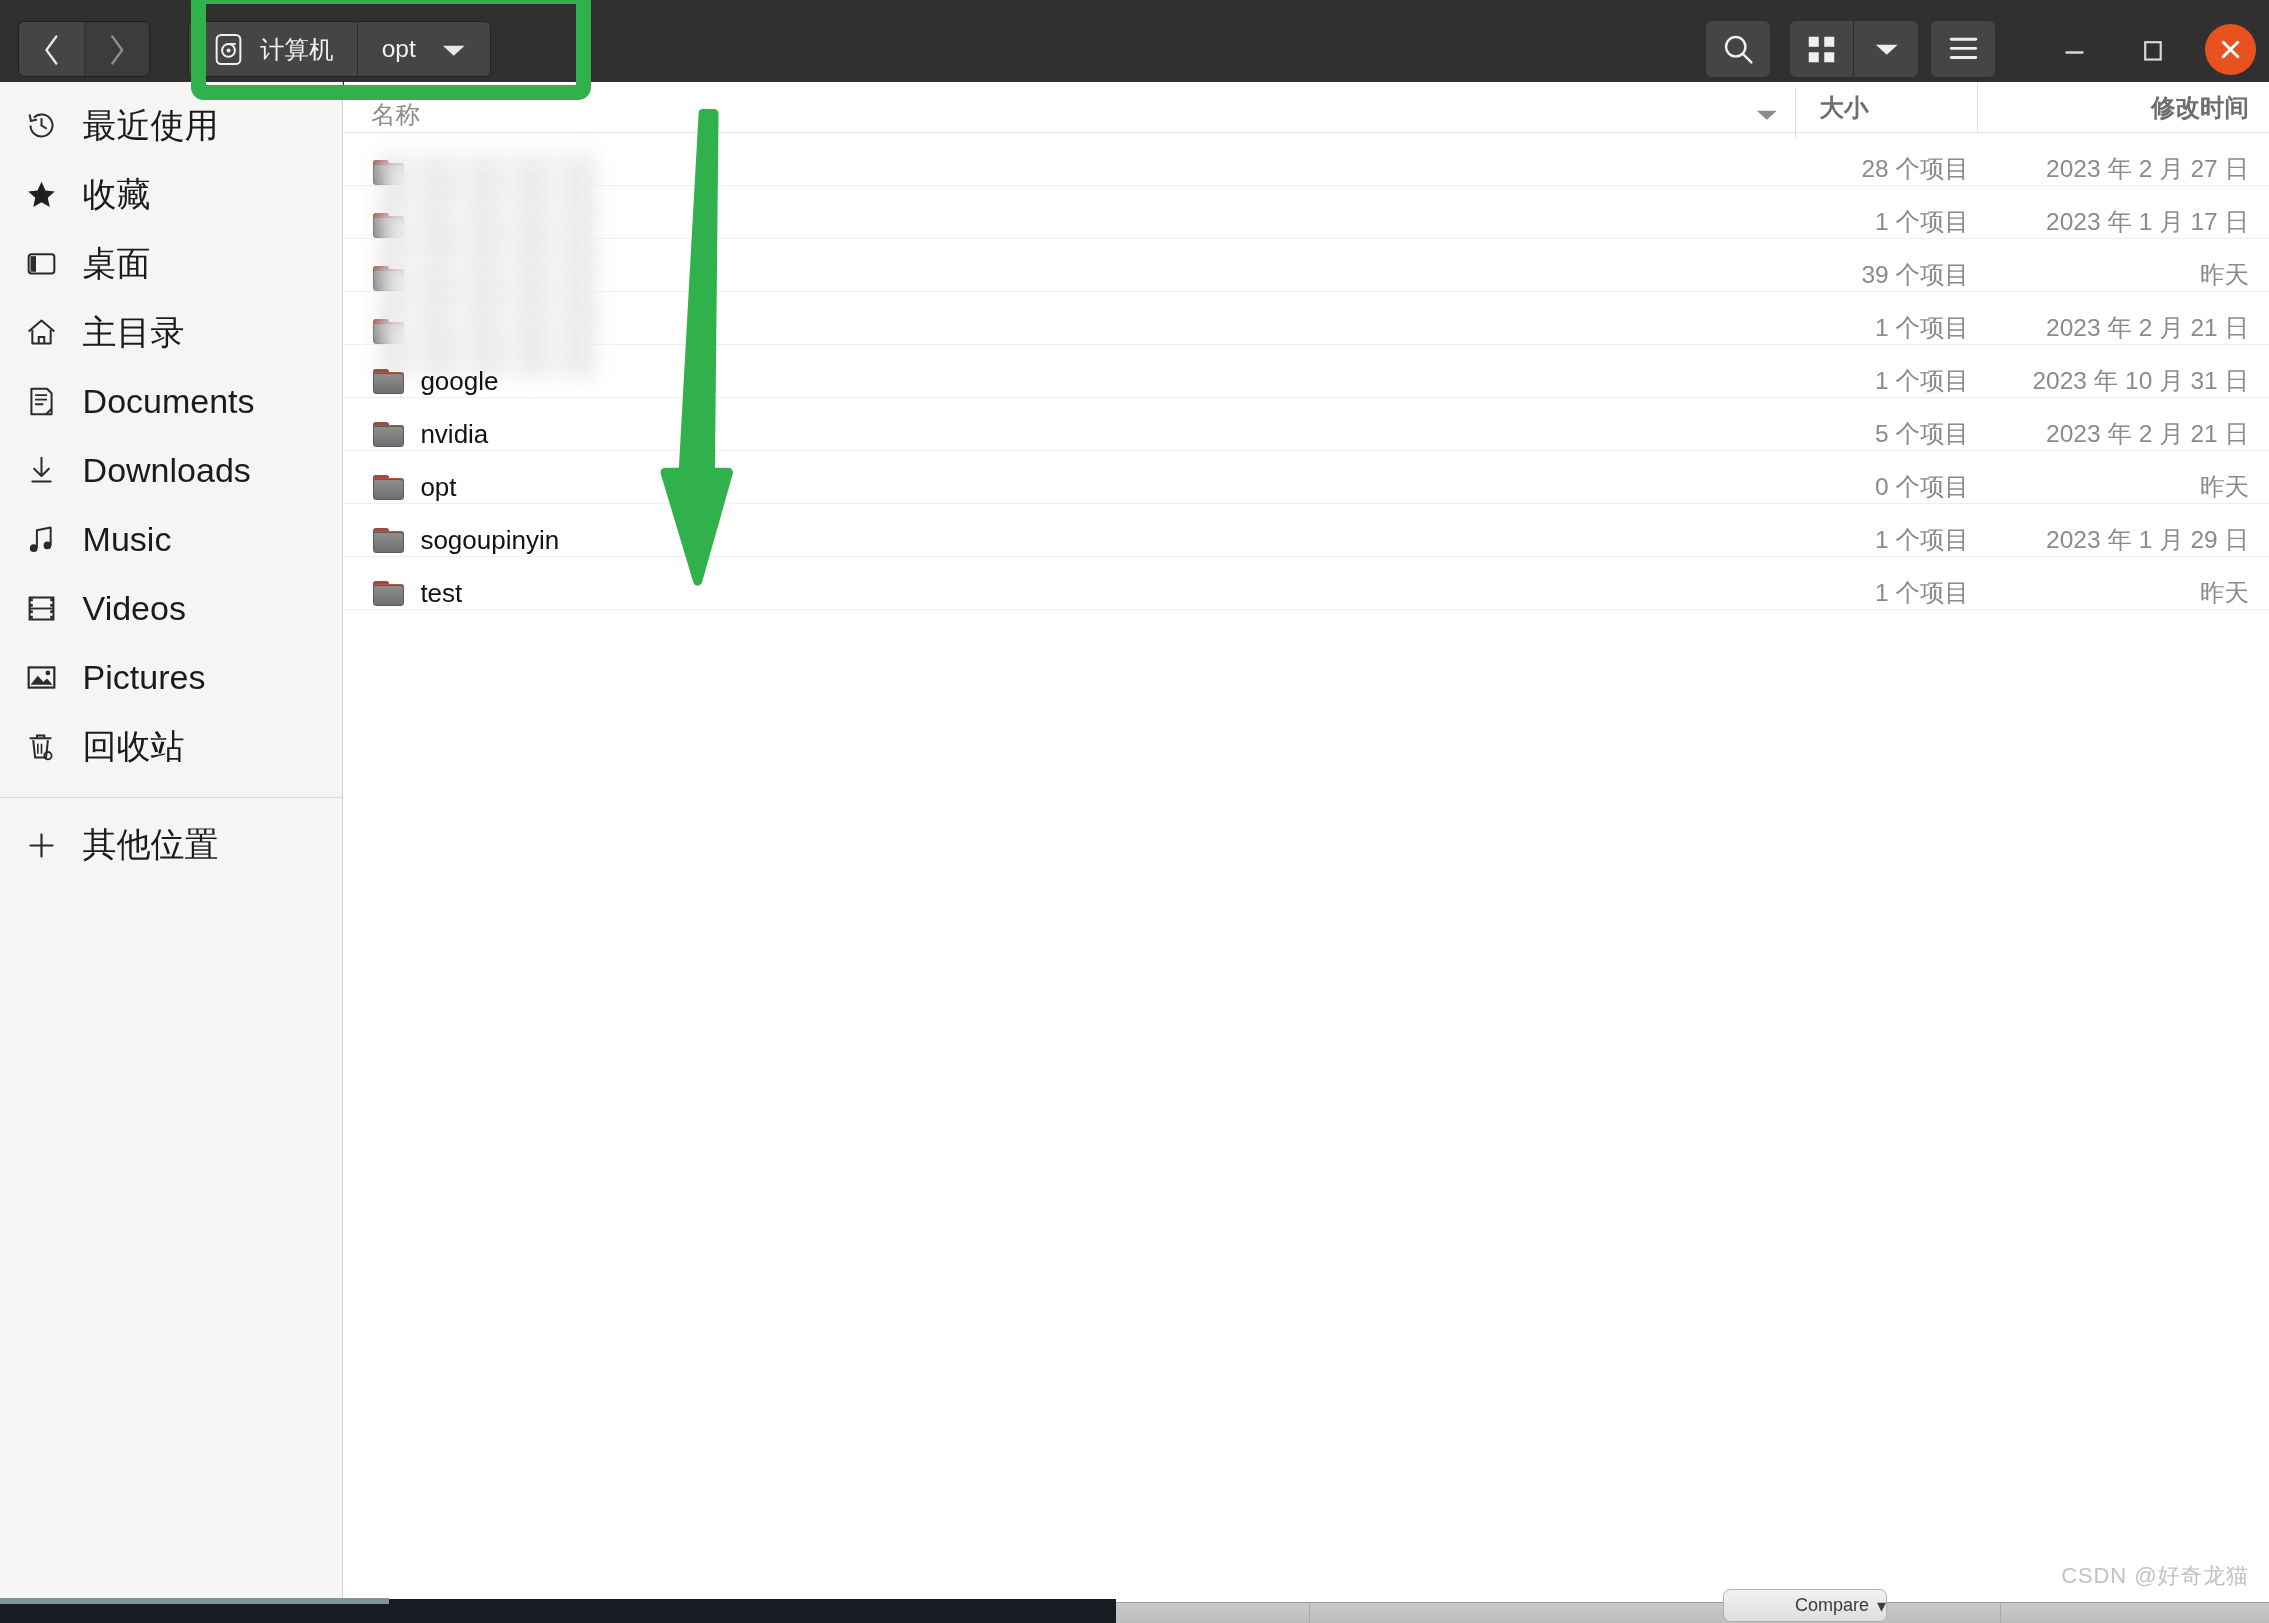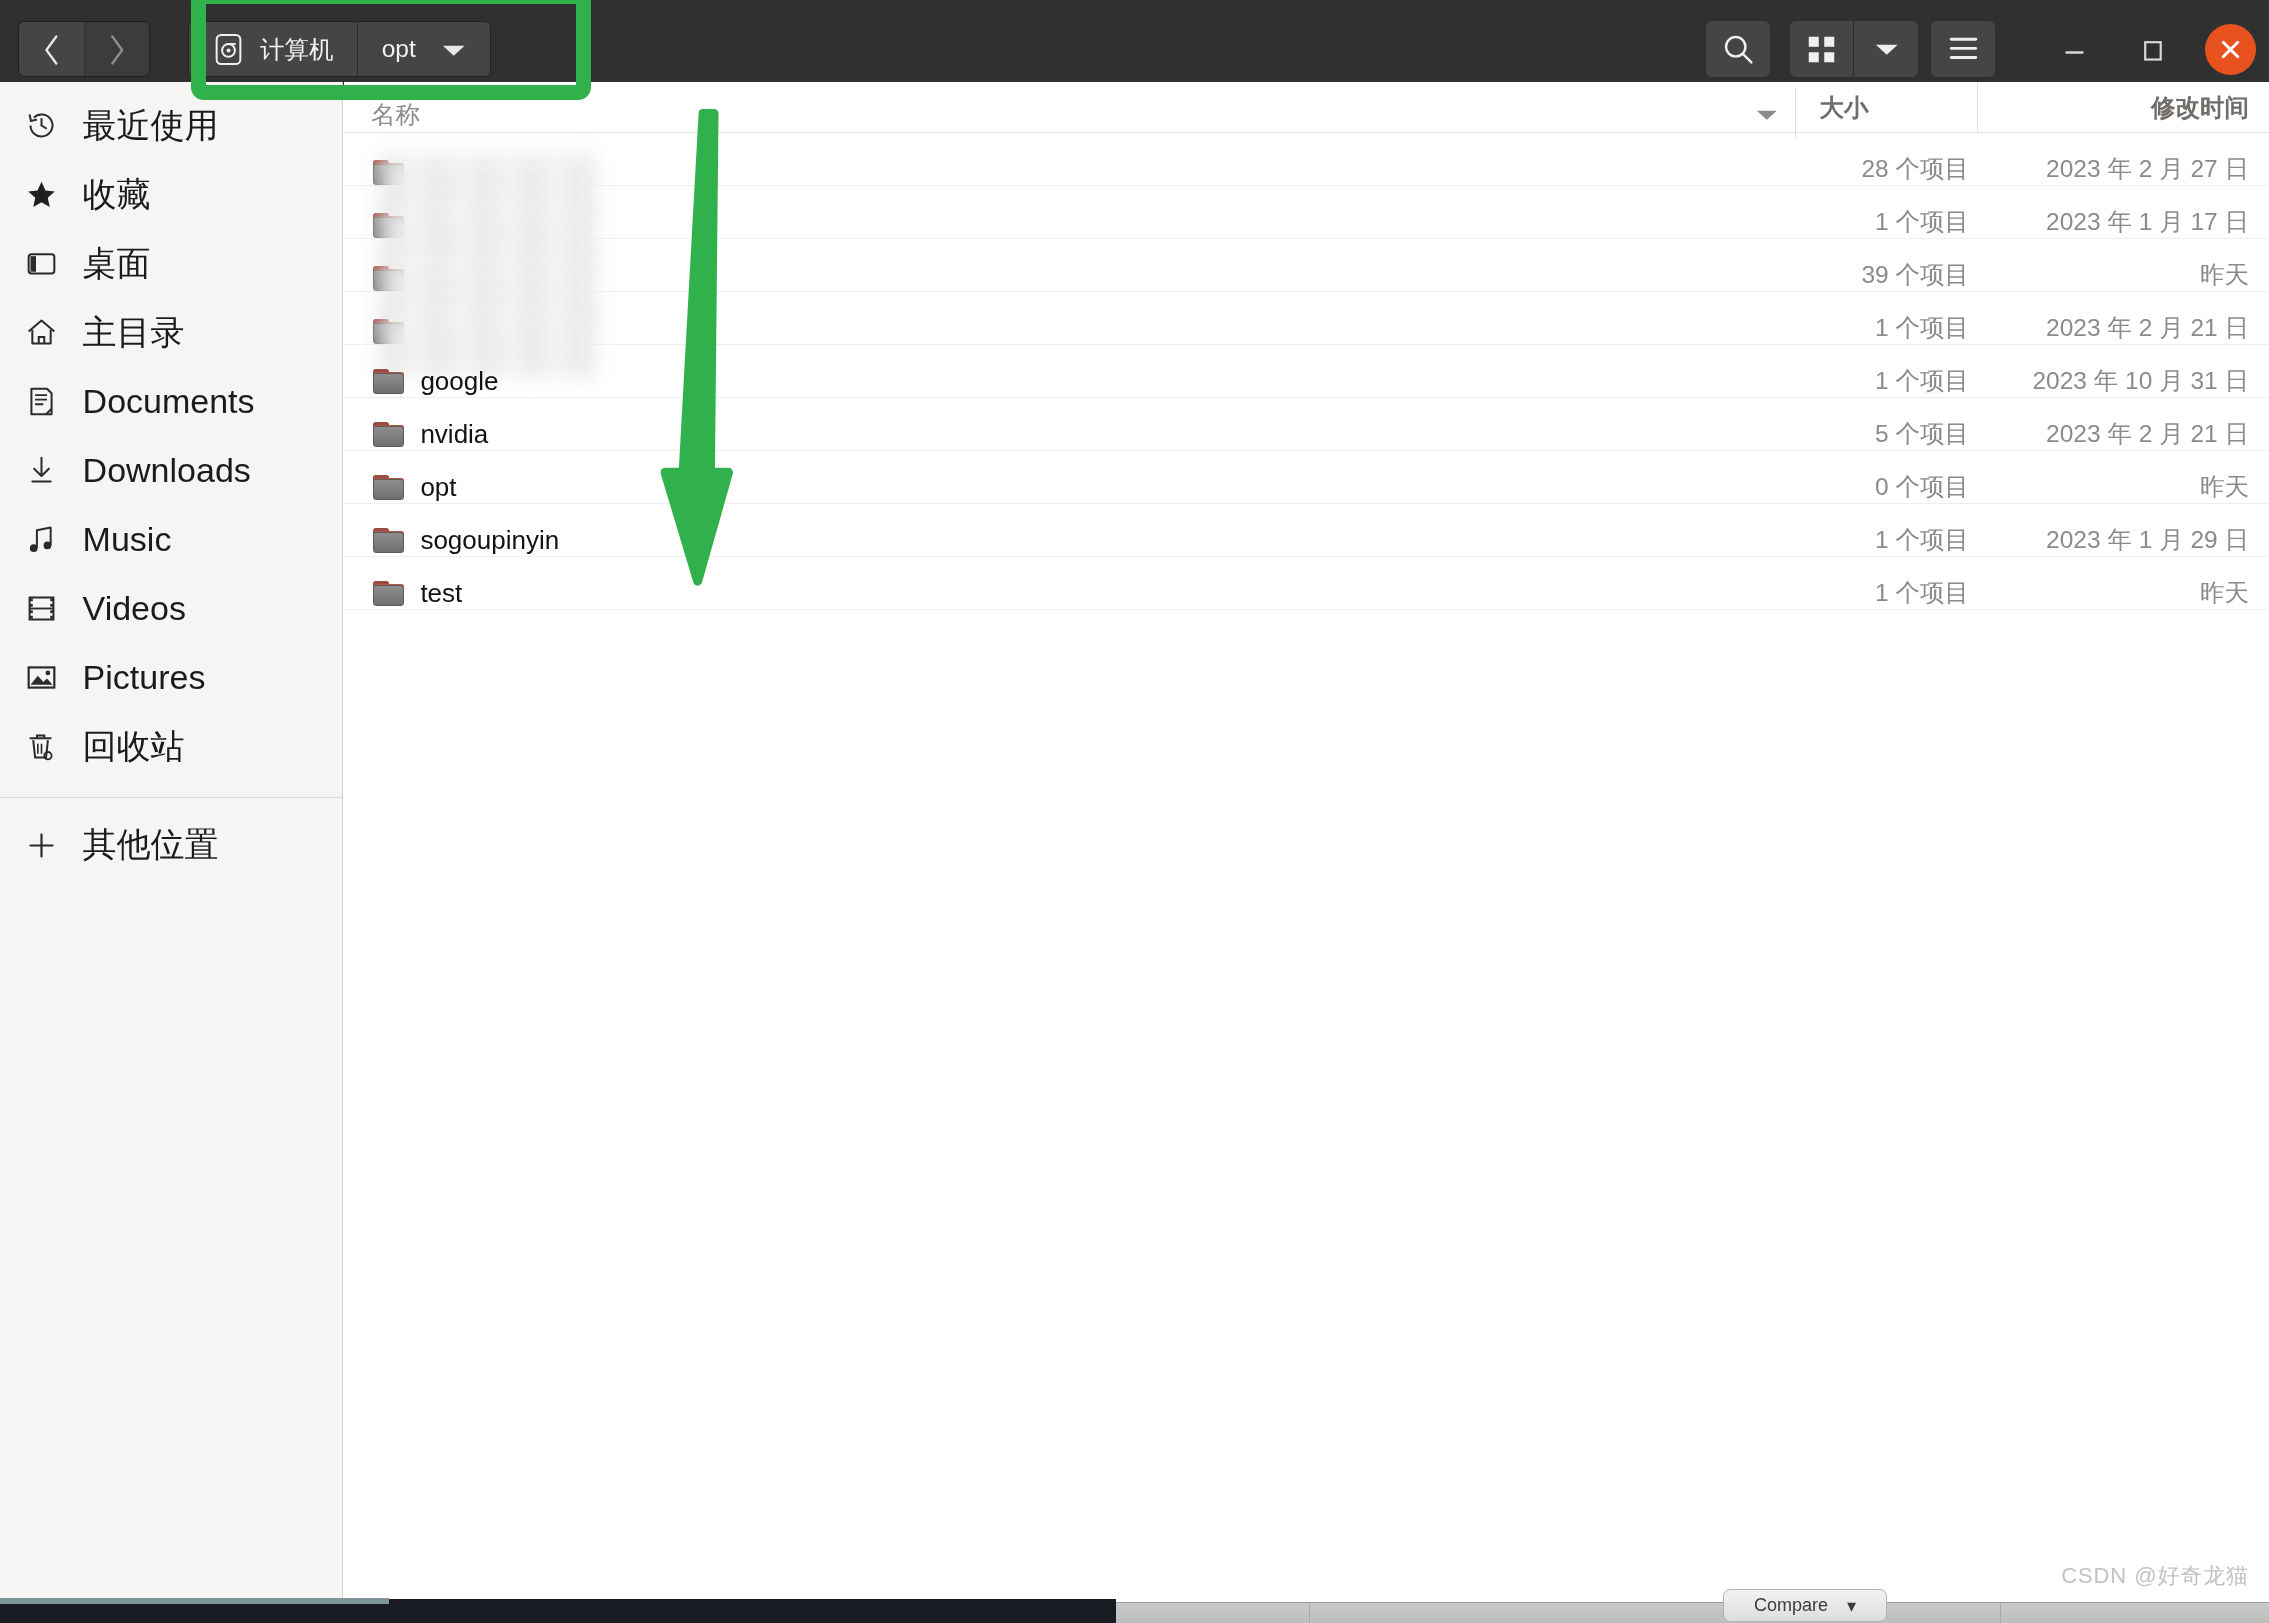--- a/index.html
+++ b/index.html
@@ -142,21 +142,21 @@
   }
   .bs-dark { position:absolute; left:0; bottom:0; width:1116px; height:25.5px; background:#181c22; }
   .bs-teal { position:absolute; left:0; bottom:20px; width:389px; height:6.4px; background:#7d9499; }
   .bs-gray { position:absolute; left:1116px; bottom:0; width:1153px; height:22px;
              background:linear-gradient(#c9c9c9,#bdbdbd); border-top:0.9px solid #9c9c9c; }
   .bs-sep { position:absolute; bottom:0; width:0.9px; height:22px; background:#a8a8a8; }
   .compare-chip {
     position:absolute; left:1723px; bottom:1.8px; width:164px; height:33px;
     background:linear-gradient(#f2f2f2,#dedede); border:0.9px solid #b0b0b0;
     border-radius:7.3px; color:#3c3c3c; font-size:18px;
-    display:flex; align-items:center; justify-content:center; gap:19px;
+    display:flex; align-items:center; justify-content:flex-end; gap:8px;
     overflow:hidden;
   }
   .watermark {
     position:absolute; right:20px; bottom:33px;
     color:#c2c2c2; font-size:22px; letter-spacing:0.9px;
   }
 </style>
 </head>
 <body>
 

